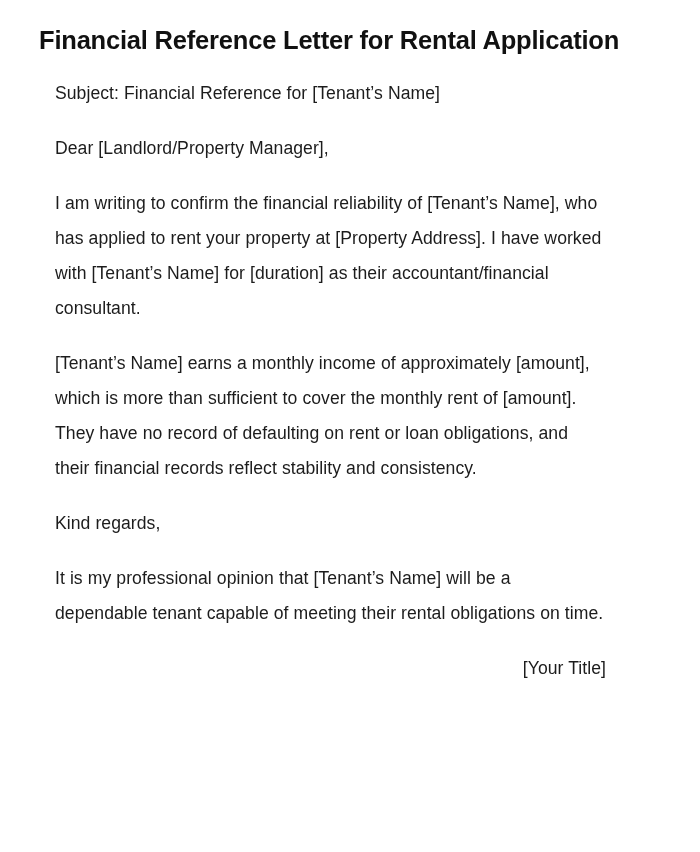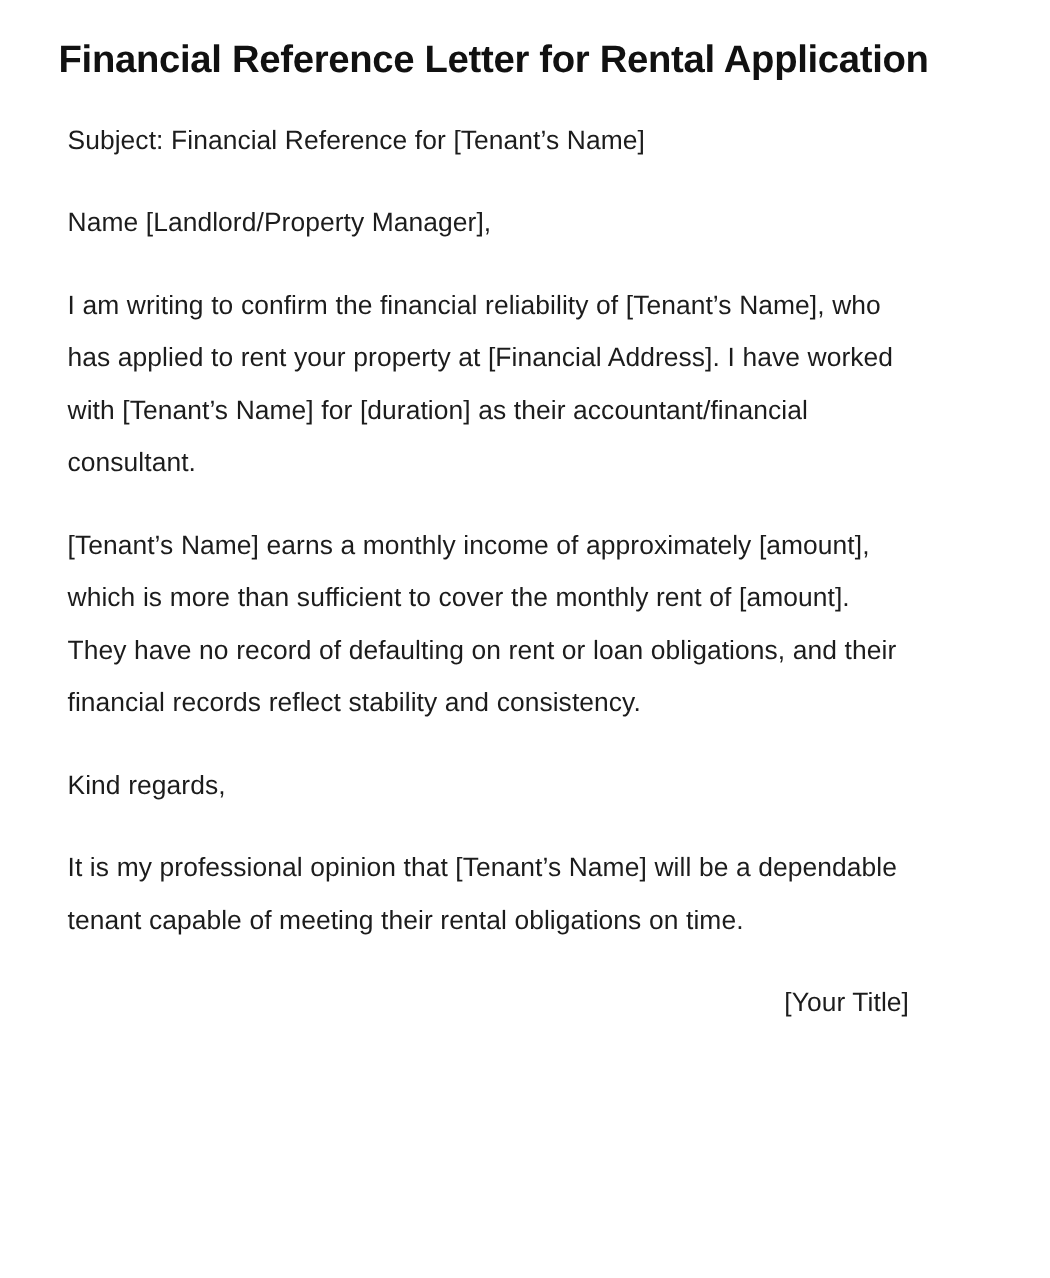--- a/index.html
+++ b/index.html
@@ -34,21 +34,21 @@
   }
   .letter-body {
     margin: 0;
     padding: 0;
   }
   .para {
     font-size: 17.6px;
     line-height: 35px;
     font-weight: 400;
     color: #1c1c1c;
-    margin: 0 0 20px 6px;
+    margin: 0 0 20px 16px;
     letter-spacing: 0.05px;
     max-width: 620px;
     text-align: left;
     word-spacing: 0.1px;
   }
   .para:last-child {
     margin-bottom: 0;
     text-align: right;
   }
   .para.short {
@@ -57,21 +57,21 @@
 </style>
 </head>
 <body>
 
 <div class="page">
 
   <h1 class="doc-title">Financial Reference Letter for Rental Application</h1>
 
   <div class="letter-body">
       <p class="para short">Subject: Financial Reference for [Tenant’s Name]</p>
-      <p class="para short">Name [Landlord/Property Manager],</p>
-      <p class="para">I am writing to confirm the financial reliability of [Tenant’s Name], who has applied to rent your property at [Financial Address]. I have worked with [Tenant’s Name] for [duration] as their accountant/financial consultant.</p>
+      <p class="para short">Dear [Landlord/Property Manager],</p>
+      <p class="para">I am writing to confirm the financial reliability of [Tenant’s Name], who has applied to rent your property at [Property Address]. I have worked with [Tenant’s Name] for [duration] as their accountant/financial consultant.</p>
       <p class="para">[Tenant’s Name] earns a monthly income of approximately [amount], which is more than sufficient to cover the monthly rent of [amount]. They have no record of defaulting on rent or loan obligations, and their financial records reflect stability and consistency.</p>
       <p class="para short">Kind regards,</p>
       <p class="para">It is my professional opinion that [Tenant’s Name] will be a dependable tenant capable of meeting their rental obligations on time.</p>
       <p class="para short">[Your Title]</p>
     </div>
 
 </div>
 
 </body></html>

